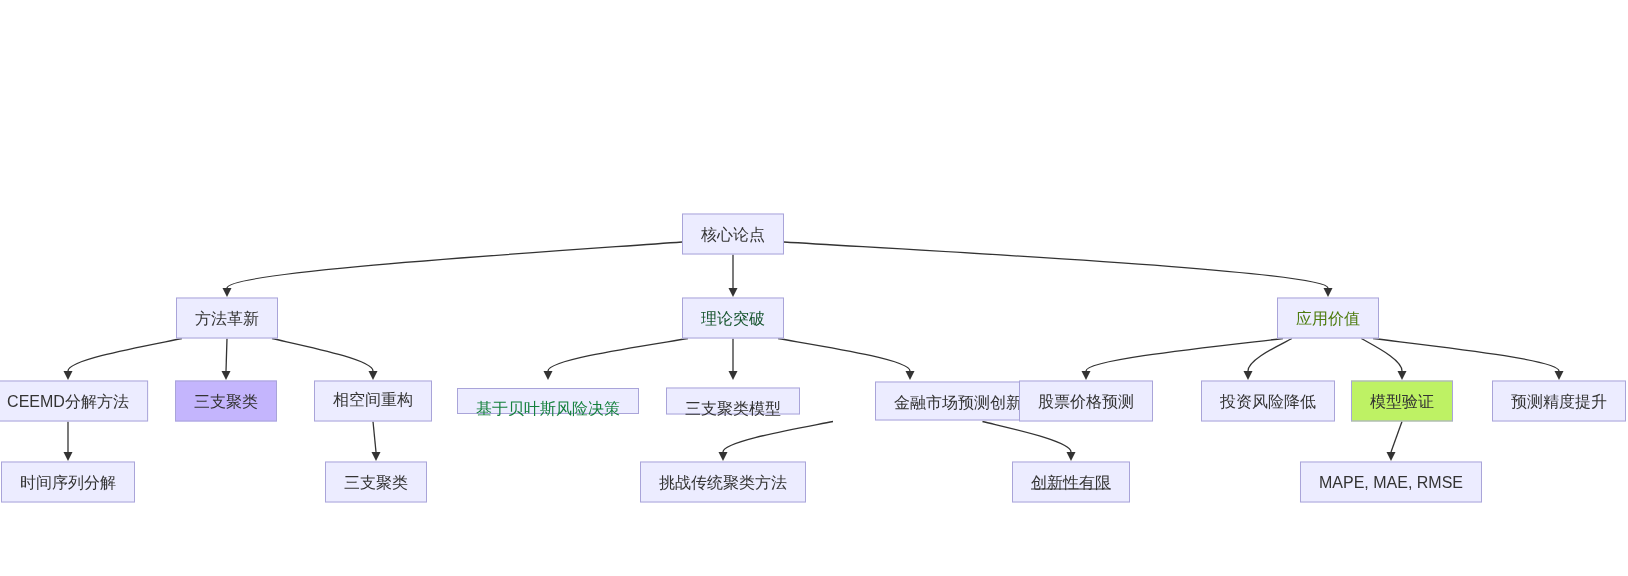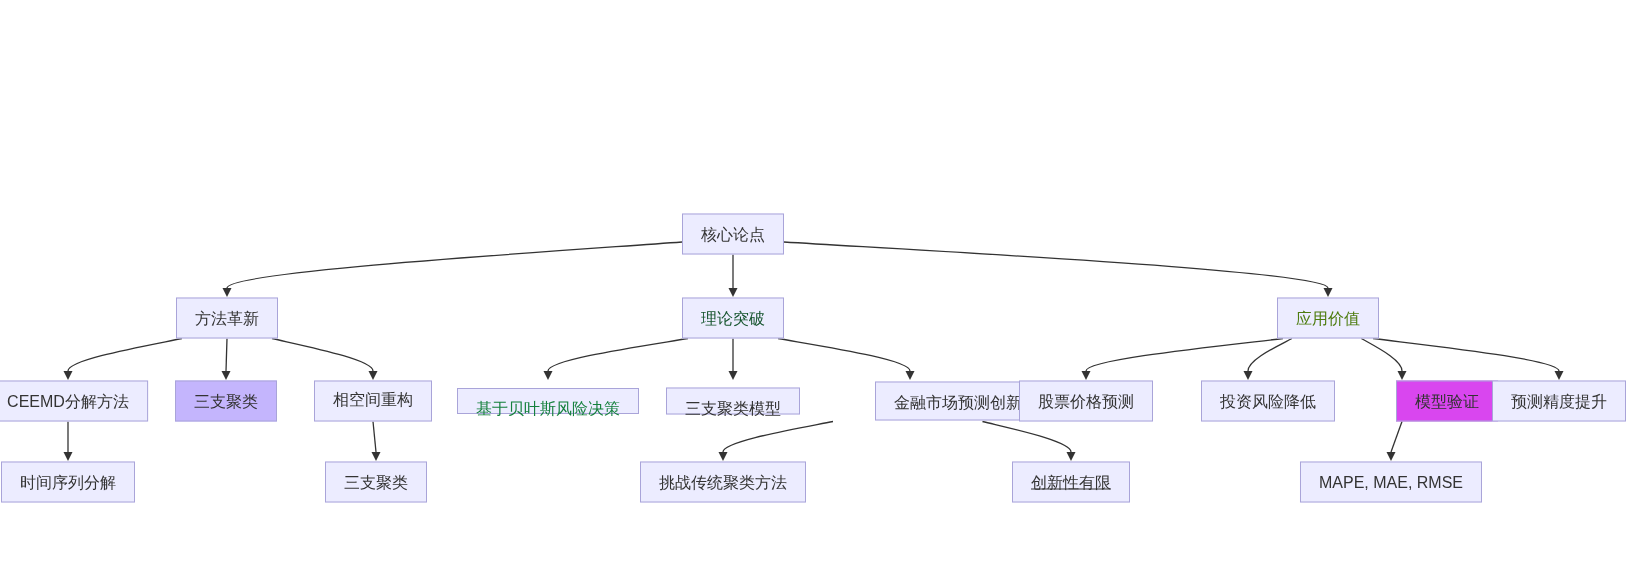--- a/index.html
+++ b/index.html
@@ -82,21 +82,21 @@
       <div class="node" style="left: 733px; top: 318px; height: 41px; line-height: 39px; background: rgb(236, 236, 255); border-color: rgb(169, 164, 217); color: #14532d;">理论突破</div>
       <div class="node" style="left: 1328px; top: 318px; height: 41px; line-height: 39px; background: rgb(236, 236, 255); border-color: rgb(169, 164, 217); color: #4d7c0f;">应用价值</div>
       <div class="node" style="left: 68px; top: 401px; height: 41px; line-height: 39px; background: rgb(236, 236, 255); border-color: rgb(169, 164, 217); color: rgb(51, 51, 51);">CEEMD分解方法</div>
       <div class="node" style="left: 226px; top: 401px; height: 41px; line-height: 39px; background: #c4b5fd; border-color: rgb(169, 164, 217); color: rgb(51, 51, 51);">三支聚类</div>
       <div class="node" style="left: 373px; top: 401px; height: 41px; line-height: 39px; background: rgb(236, 236, 255); border-color: rgb(169, 164, 217); color: rgb(51, 51, 51); font-family: Liberation Mono, monospace;">相空间重构</div>
       <div class="node" style="left: 548px; top: 401px; height: 26px; line-height: 39px; background: rgb(236, 236, 255); border-color: rgb(169, 164, 217); color: #15803d;">基于贝叶斯风险决策</div>
       <div class="node" style="left: 733px; top: 401px; height: 27px; line-height: 39px; background: rgb(236, 236, 255); border-color: rgb(169, 164, 217); color: rgb(51, 51, 51);">三支聚类模型</div>
       <div class="node" style="left: 910px; top: 401px; height: 39px; line-height: 39px; background: rgb(236, 236, 255); border-color: rgb(169, 164, 217); color: rgb(51, 51, 51); margin-left: 48px;">金融市场预测创新</div>
       <div class="node" style="left: 1086px; top: 401px; height: 41px; line-height: 39px; background: rgb(236, 236, 255); border-color: rgb(169, 164, 217); color: rgb(51, 51, 51);">股票价格预测</div>
       <div class="node" style="left: 1248px; top: 401px; height: 41px; line-height: 39px; background: rgb(236, 236, 255); border-color: rgb(169, 164, 217); color: rgb(51, 51, 51); margin-left: 20px;">投资风险降低</div>
-      <div class="node" style="left: 1402px; top: 401px; height: 41px; line-height: 39px; background: #d946ef; border-color: rgb(169, 164, 217); color: rgb(51, 51, 51); margin-left: 45px;">模型验证</div>
+      <div class="node" style="left: 1402px; top: 401px; height: 41px; line-height: 39px; background: #bef264; border-color: rgb(169, 164, 217); color: rgb(51, 51, 51);">模型验证</div>
       <div class="node" style="left: 1559px; top: 401px; height: 41px; line-height: 39px; background: rgb(236, 236, 255); border-color: rgb(169, 164, 217); color: rgb(51, 51, 51);">预测精度提升</div>
       <div class="node" style="left: 68px; top: 482px; height: 41px; line-height: 39px; background: rgb(236, 236, 255); border-color: rgb(169, 164, 217); color: rgb(51, 51, 51);">时间序列分解</div>
       <div class="node" style="left: 376px; top: 482px; height: 41px; line-height: 39px; background: rgb(236, 236, 255); border-color: rgb(169, 164, 217); color: rgb(51, 51, 51);">三支聚类</div>
       <div class="node" style="left: 723px; top: 482px; height: 41px; line-height: 39px; background: rgb(236, 236, 255); border-color: rgb(169, 164, 217); color: rgb(51, 51, 51);">挑战传统聚类方法</div>
       <div class="node" style="left: 1071px; top: 482px; height: 41px; line-height: 39px; background: rgb(236, 236, 255); border-color: rgb(169, 164, 217); color: rgb(51, 51, 51); text-decoration: underline;">创新性有限</div>
       <div class="node" style="left: 1391px; top: 482px; height: 41px; line-height: 39px; background: rgb(236, 236, 255); border-color: rgb(169, 164, 217); color: rgb(51, 51, 51);">MAPE, MAE, RMSE</div>
     </div>
 </div>
 
 </body></html>

